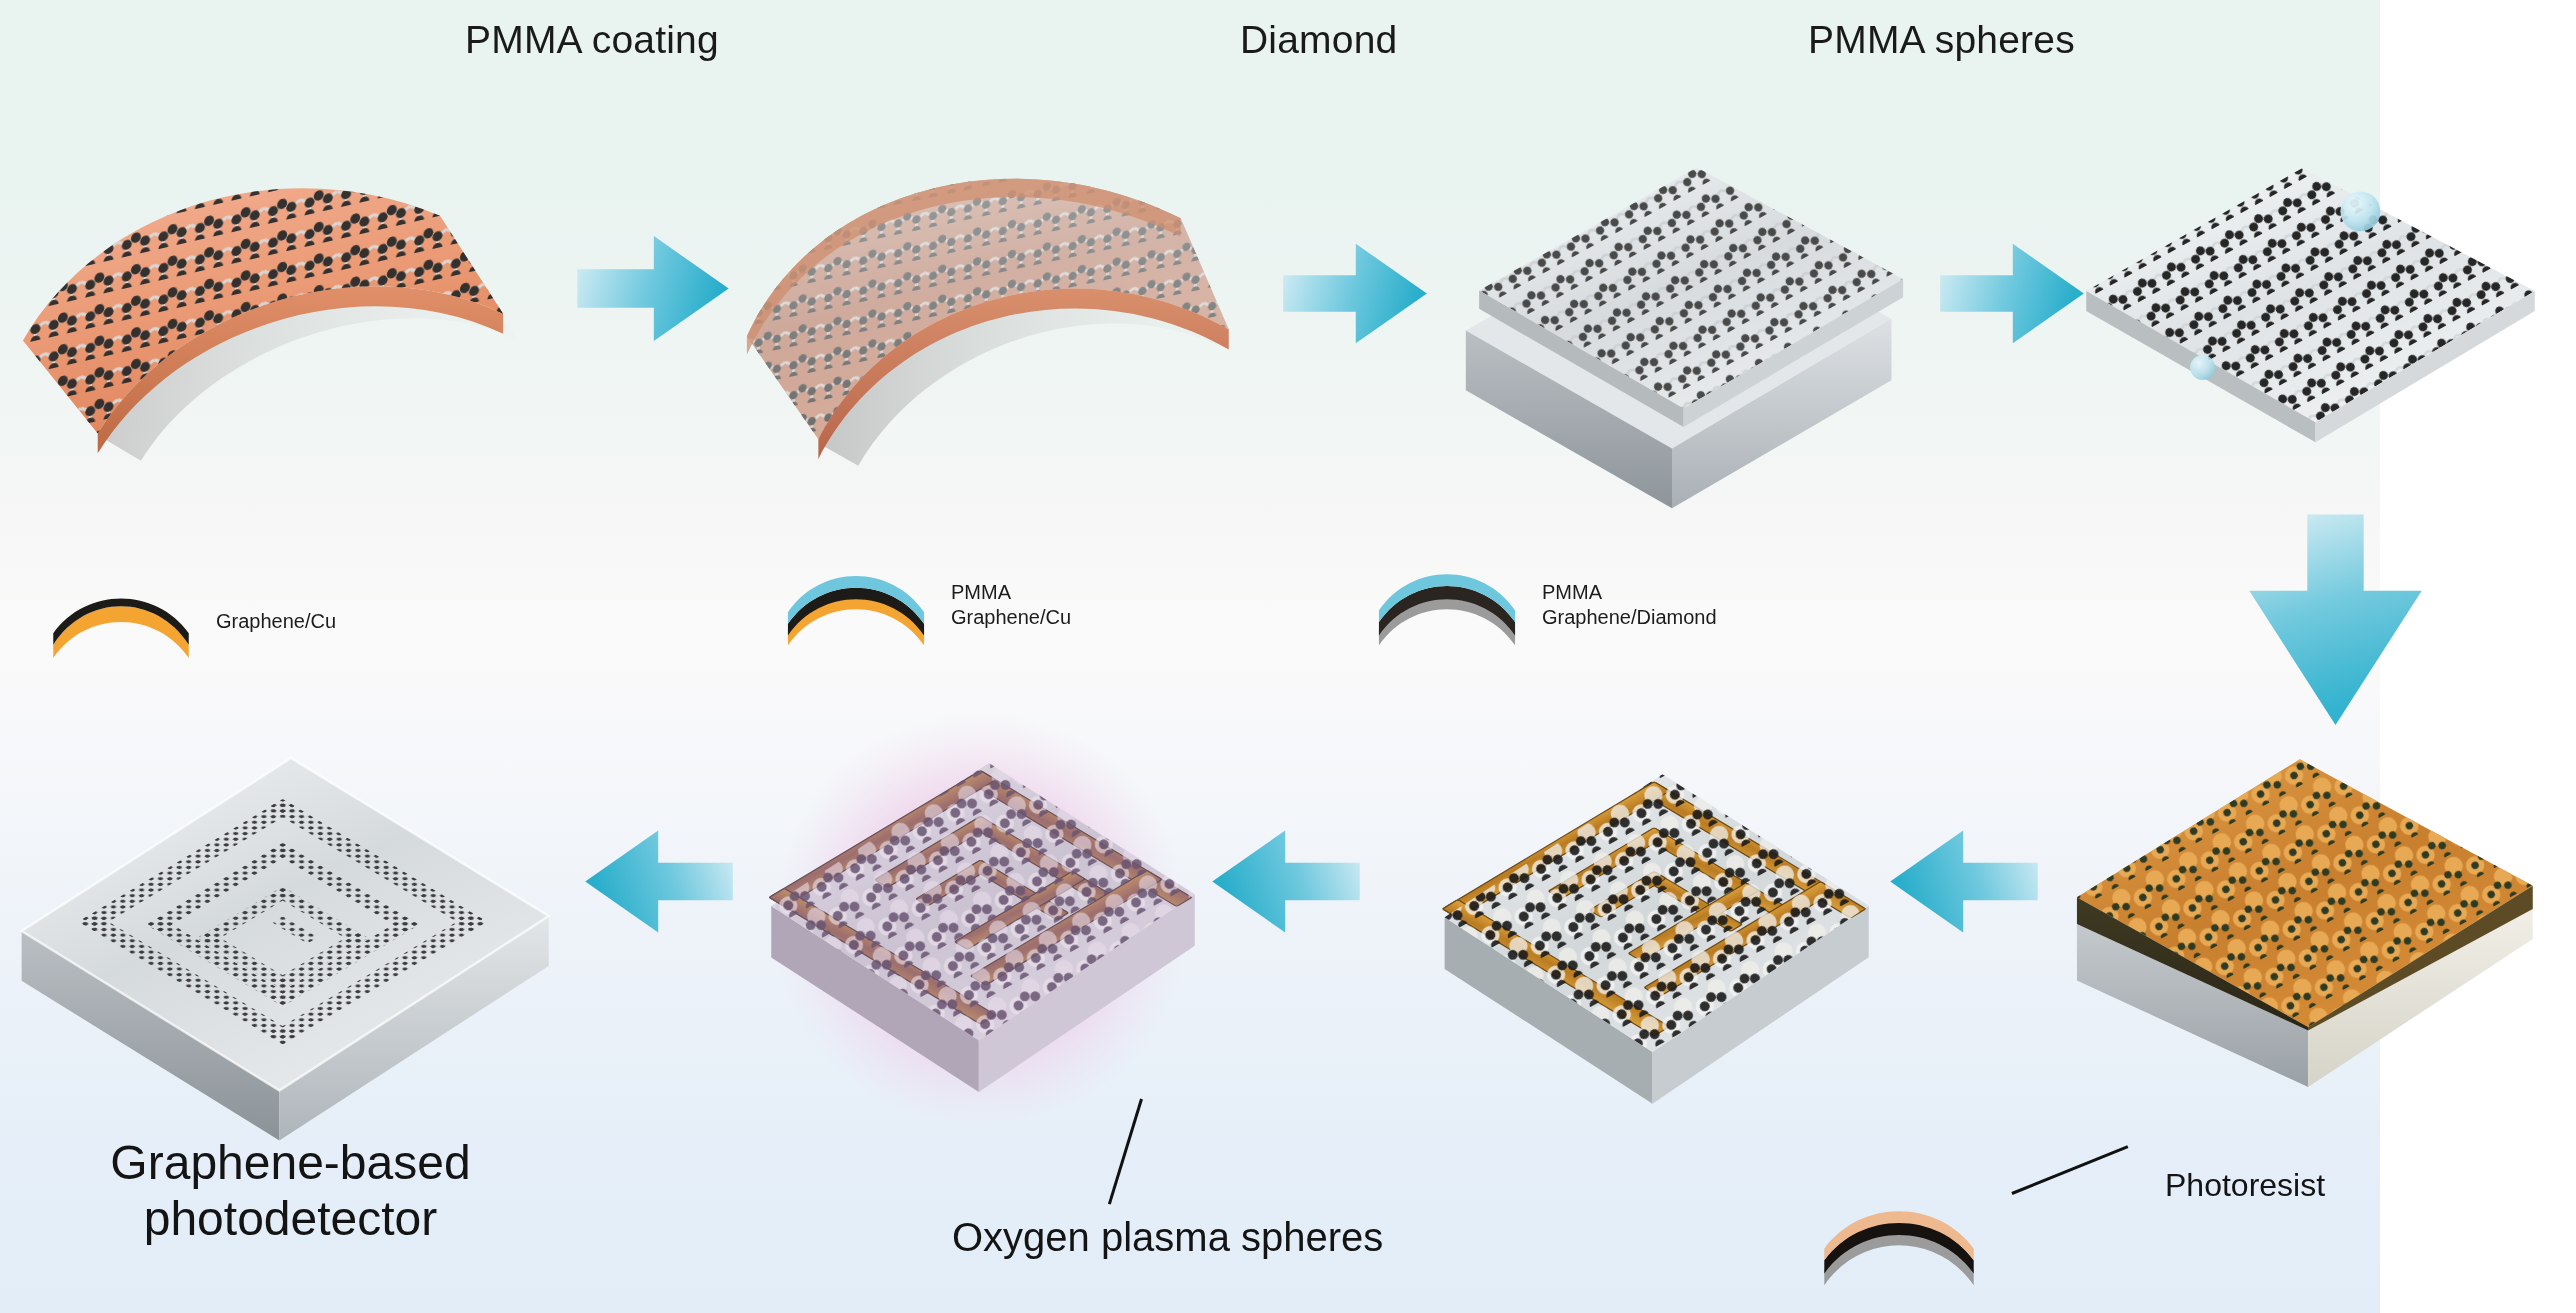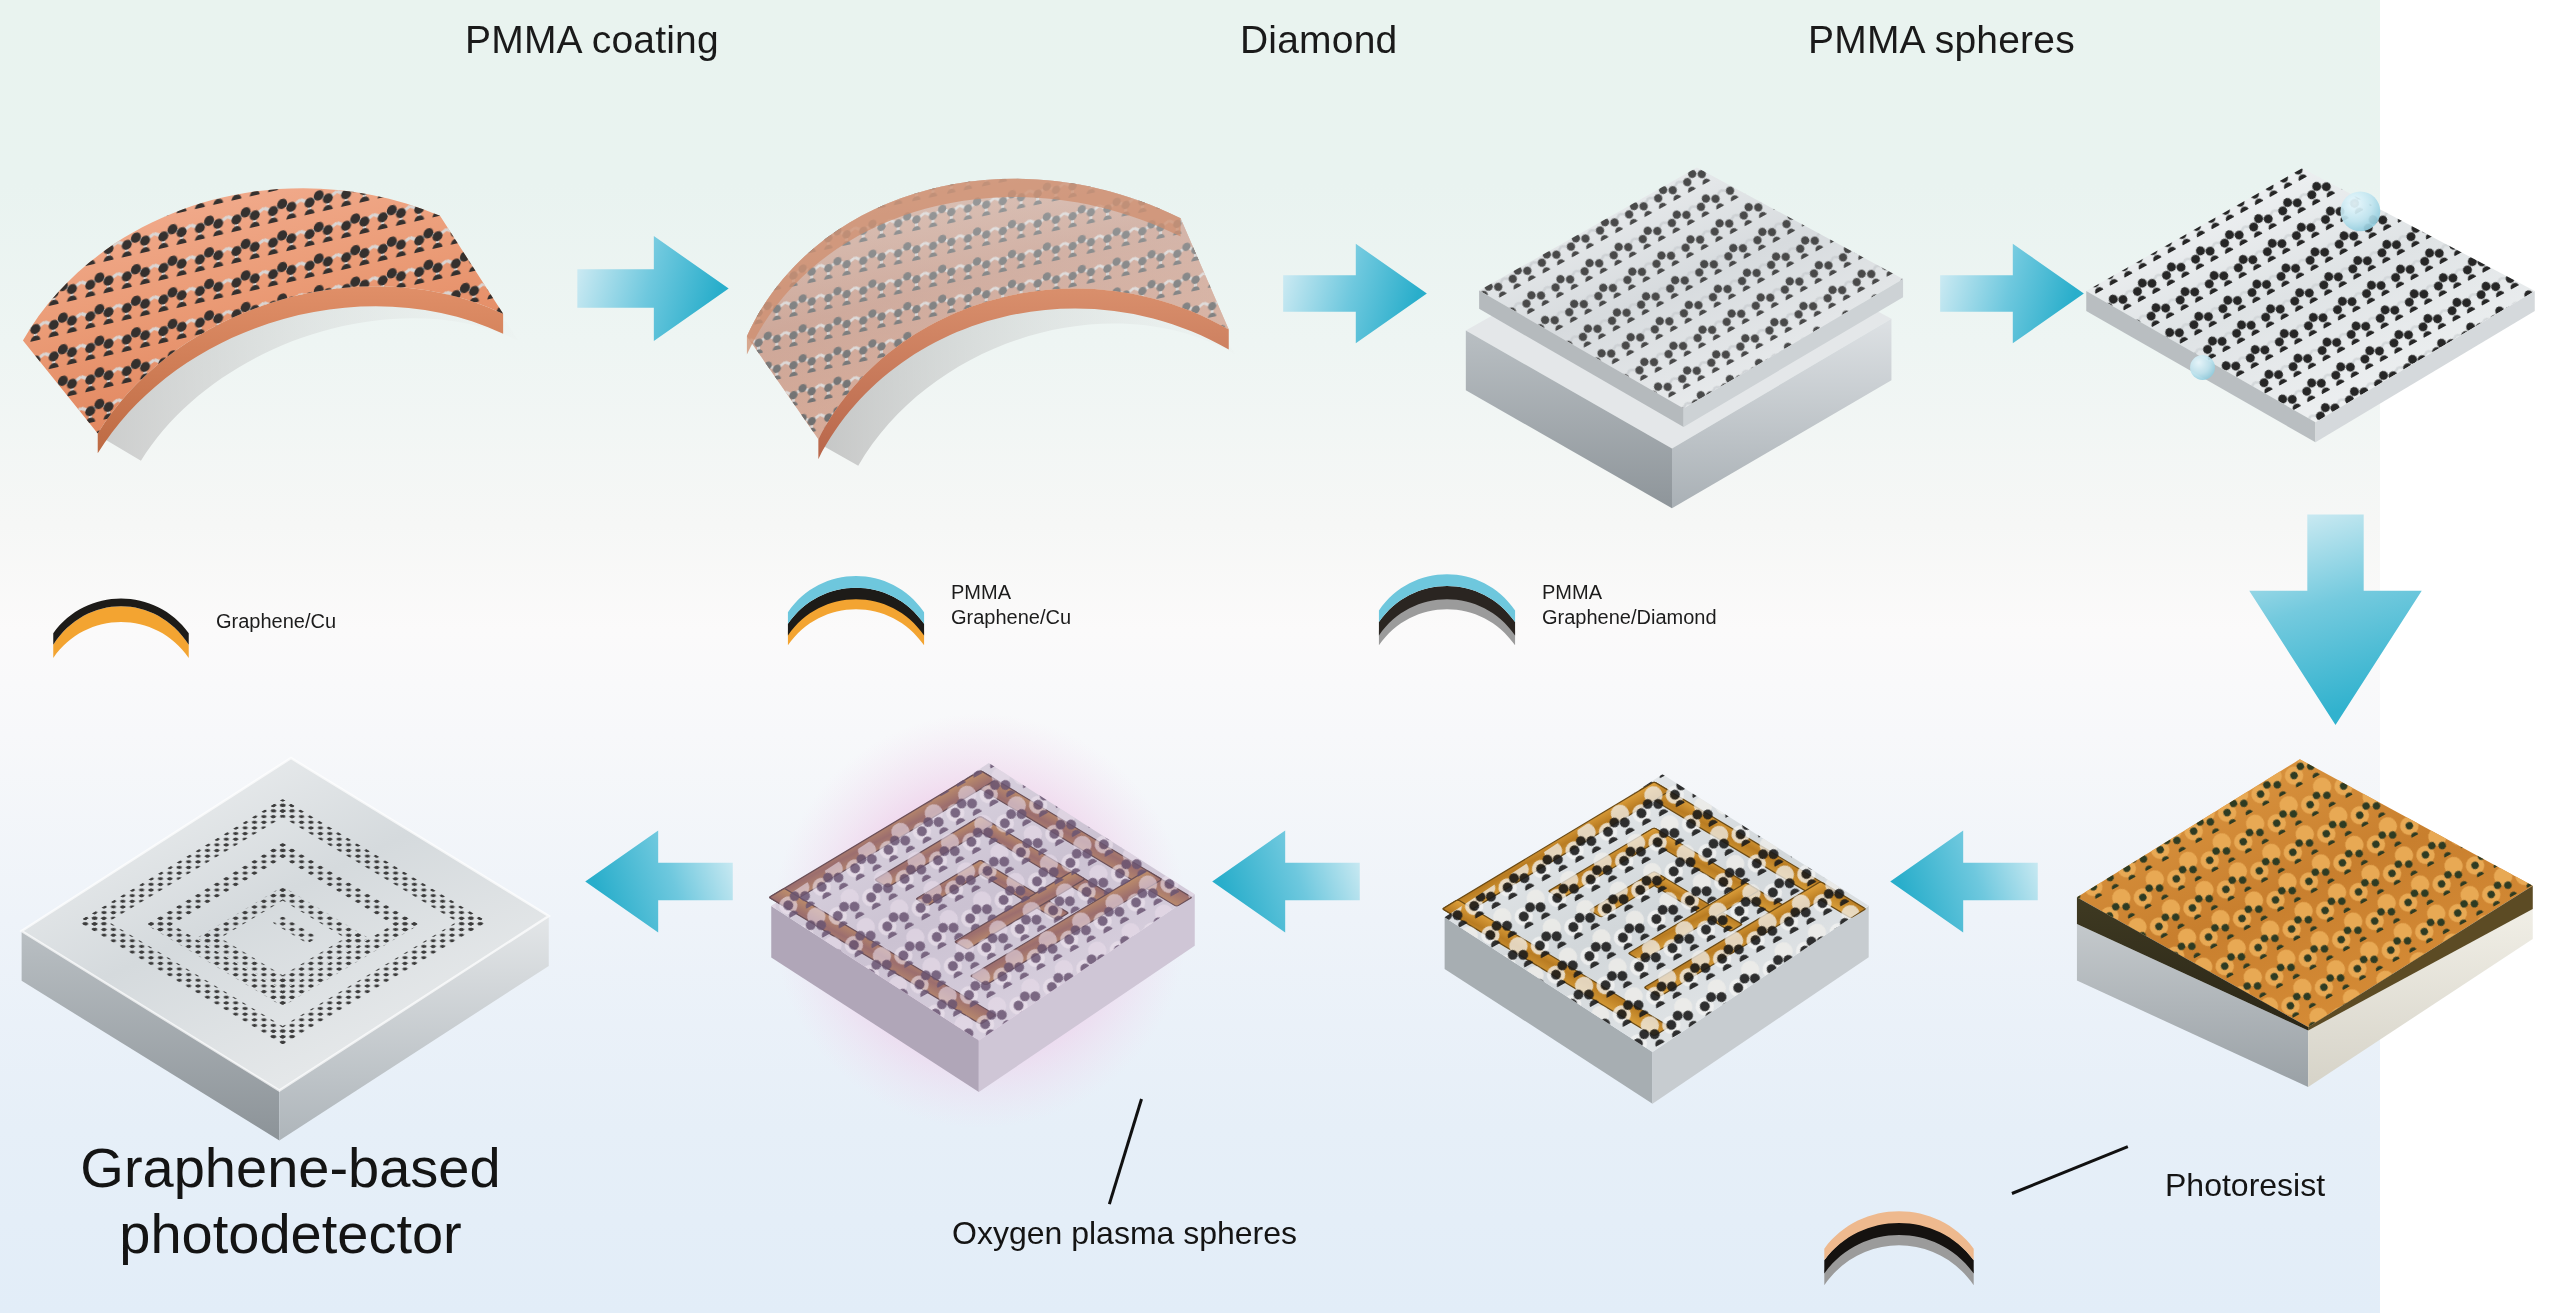--- a/index.html
+++ b/index.html
@@ -28,23 +28,23 @@
   .legend-item{position:absolute;display:flex;align-items:center;}
   .legend-swatch{position:relative;flex:0 0 auto;}
   .legend-text{
     margin-left:20px;color:#1c1c1c;font-size:20px;line-height:1.22;
     white-space:pre-line;
   }
   
   .plain-label{position:absolute;color:#141414;white-space:pre-line;}
   #device-label{
     left:33px;top:1135px;width:515px;text-align:center;
-    font-size:56px;line-height:1.17;
+    font-size:48px;line-height:1.17;
   }
-  #plasma-label{left:952px;top:1215px;font-size:32px;}
+  #plasma-label{left:952px;top:1215px;font-size:40px;}
   #photoresist-label{left:2140px;top:1167px;font-size:32px;margin-left:25px;}
   .leader{position:absolute;background:#111;}
   
   .panel{position:absolute;}
   .panel svg{display:block;overflow:visible;}
 </style>
 </head>
 <body>
 
 <div id="stage">

